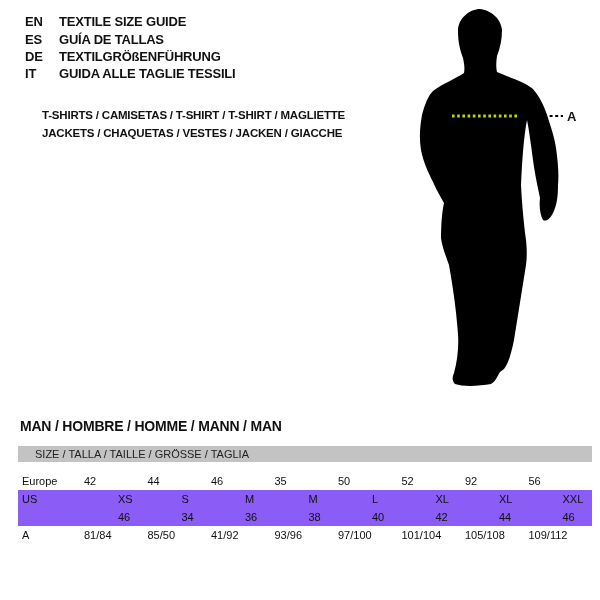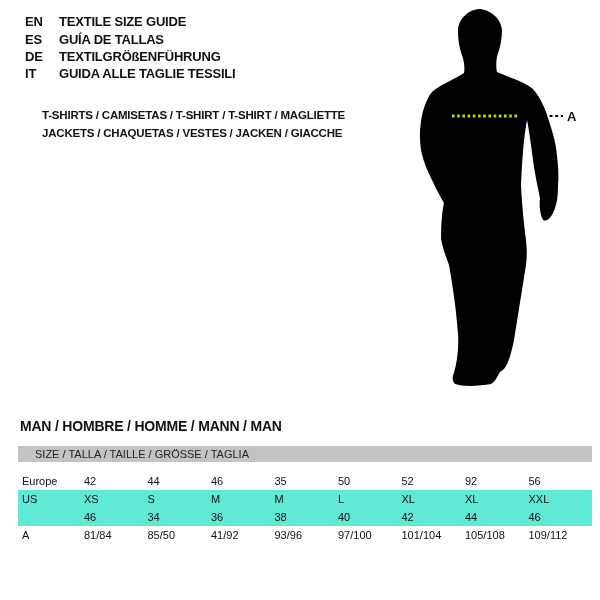--- a/index.html
+++ b/index.html
@@ -15,21 +15,21 @@
   #garment-block{position:absolute;left:20px;top:106px;}
   .garment-line{font-size:11.5px;font-weight:bold;line-height:18px;letter-spacing:-0.2px;white-space:nowrap;margin-left:22px;}
   
   #figure-wrap{position:absolute;left:400px;top:0;width:200px;height:400px;}
   
   #section-title{position:absolute;left:20px;top:418px;font-size:14px;font-weight:bold;letter-spacing:-0.2px;}
   
   #size-table{position:absolute;left:18px;top:446px;width:574px;font-size:11px;}
   .tbl-header{background:#c3c3c3;height:16px;line-height:16px;padding-left:17px;margin-bottom:10px;color:#222;}
   .tbl-row{display:flex;height:18px;align-items:center;}
-  .tbl-row.shaded{background:#5eead4;}
+  .tbl-row.shaded{background:#8b5cf6;gap:34px;}
   .tbl-label{flex:0 0 62px;padding-left:4px;text-align:left;}
   .tbl-cell{flex:1 1 0;}
   
   #footnote{position:absolute;left:20px;top:549px;font-size:11px;font-weight:bold;letter-spacing:-0.2px;}
 </style>
 </head>
 <body>
 
 <div id="page">
 

